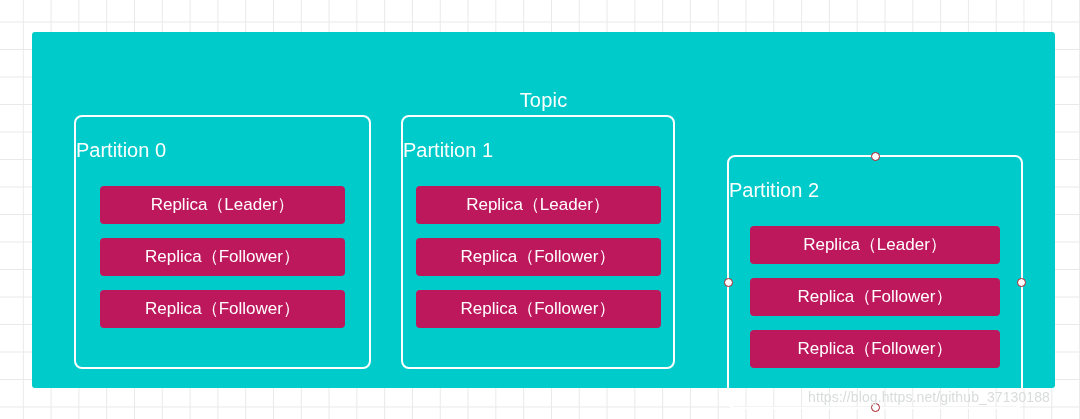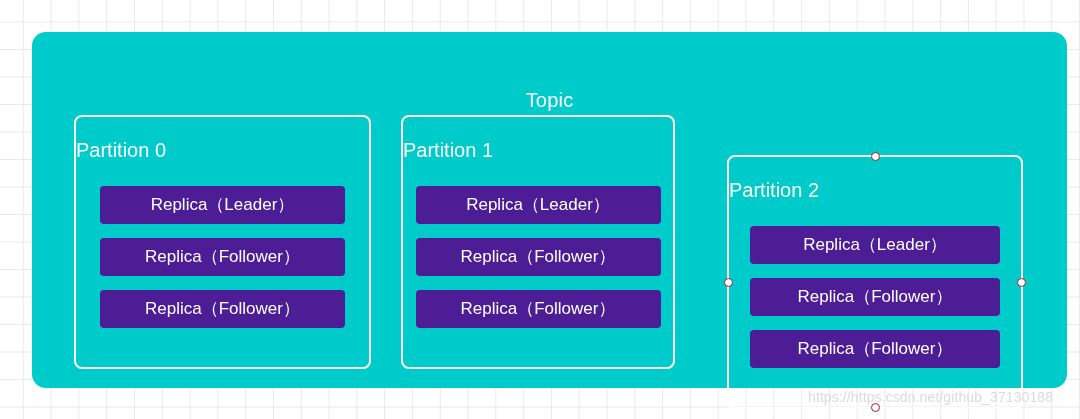--- a/index.html
+++ b/index.html
@@ -23,22 +23,21 @@
   }
 
   
   .topic-panel {
     position: absolute;
     left: 32px;
     top: 32px;
     width: 1023px;
     height: 356px;
     background: #00cbcb;
-    border-radius: 14px;
-    padding-left: 12px;
+    border-radius: 3px;
   }
 
   .topic-title {
     position: absolute;
     left: 0;
     top: 56px;
     width: 100%;
     text-align: center;
     color: #ffffff;
     font-size: 20px;
@@ -77,21 +76,21 @@
   .replica-list {
     position: absolute;
     left: 0;
     top: 69px;
     width: 100%;
   }
 
   .replica {
     margin: 0 auto 14px auto;
     height: 38px;
-    background: #4c1d95;
+    background: #be185d;
     border-radius: 4px;
     color: #ffffff;
     font-size: 17px;
     line-height: 38px;
     text-align: center;
     white-space: nowrap;
     box-sizing: border-box;
   }
 
   .p0 .replica { width: 245px; }
@@ -162,15 +161,15 @@
       </div>
 
       <div class="handle top"></div>
       <div class="handle right"></div>
       <div class="handle bottom"></div>
       <div class="handle left"></div>
     </div>
 
   </div>
 
-  <div class="watermark">https://https.csdn.net/github_37130188</div>
+  <div class="watermark">https://blog.https.net/github_37130188</div>
 
 </div>
 
 </body></html>

